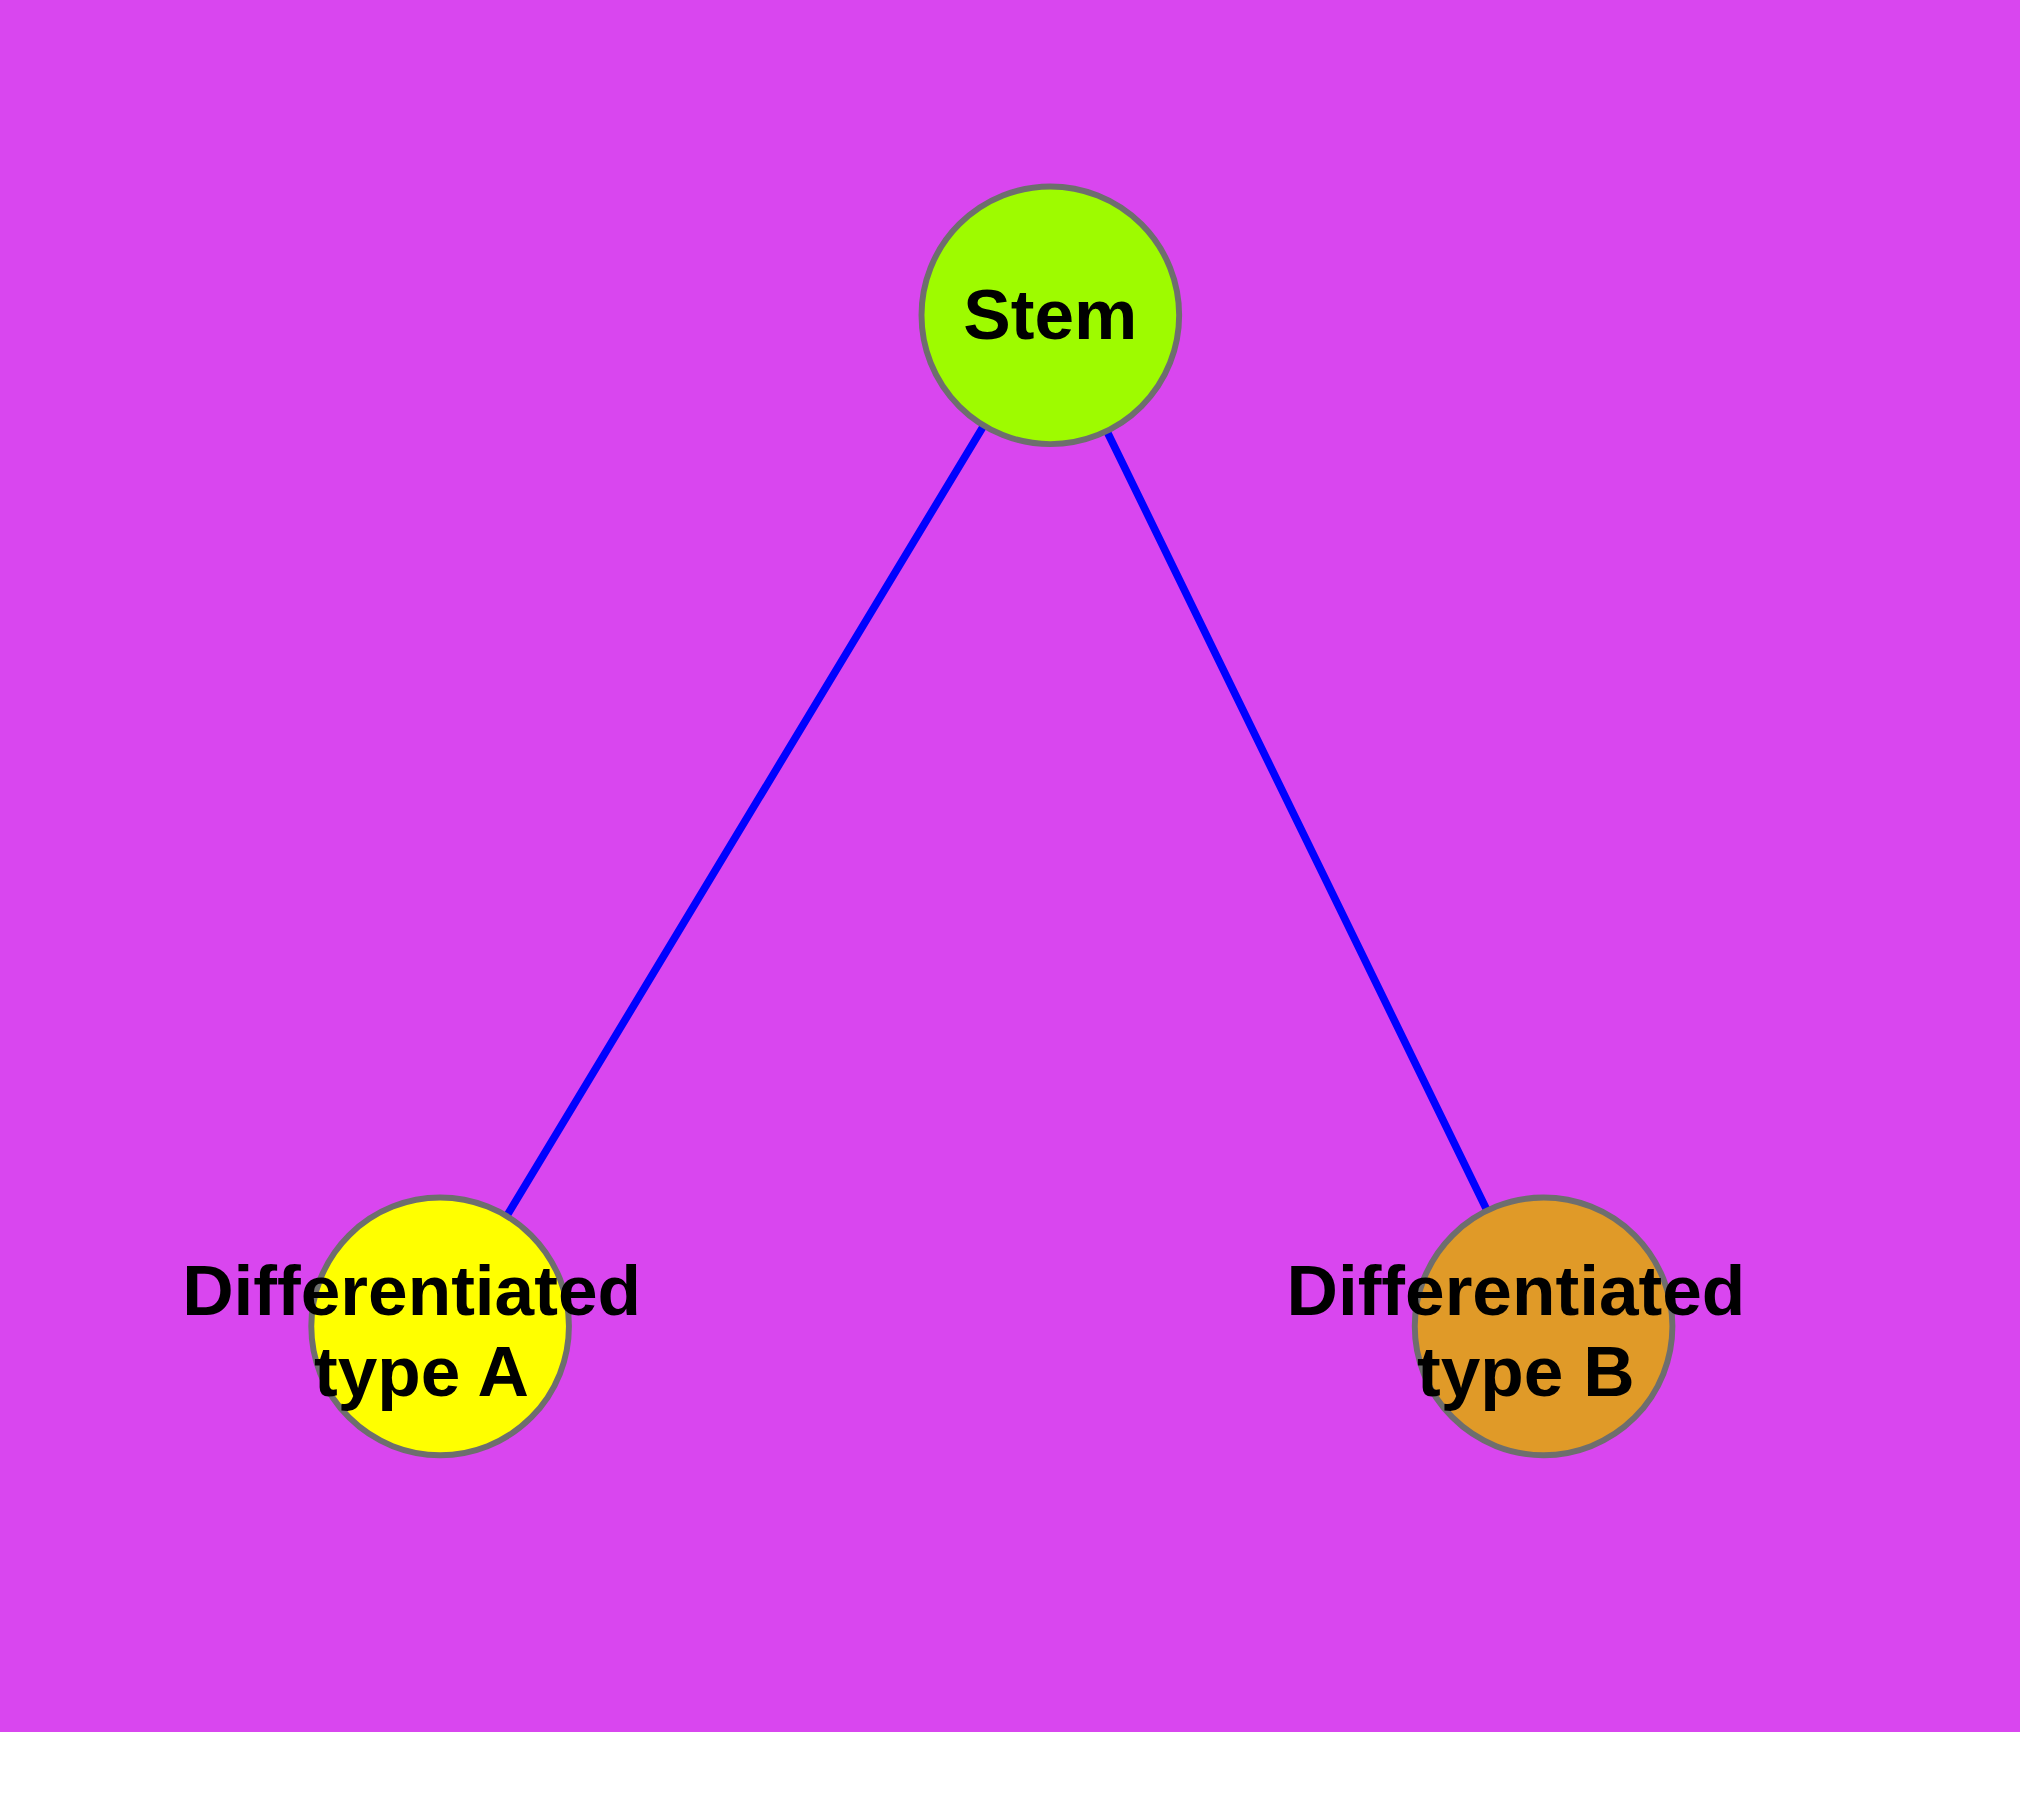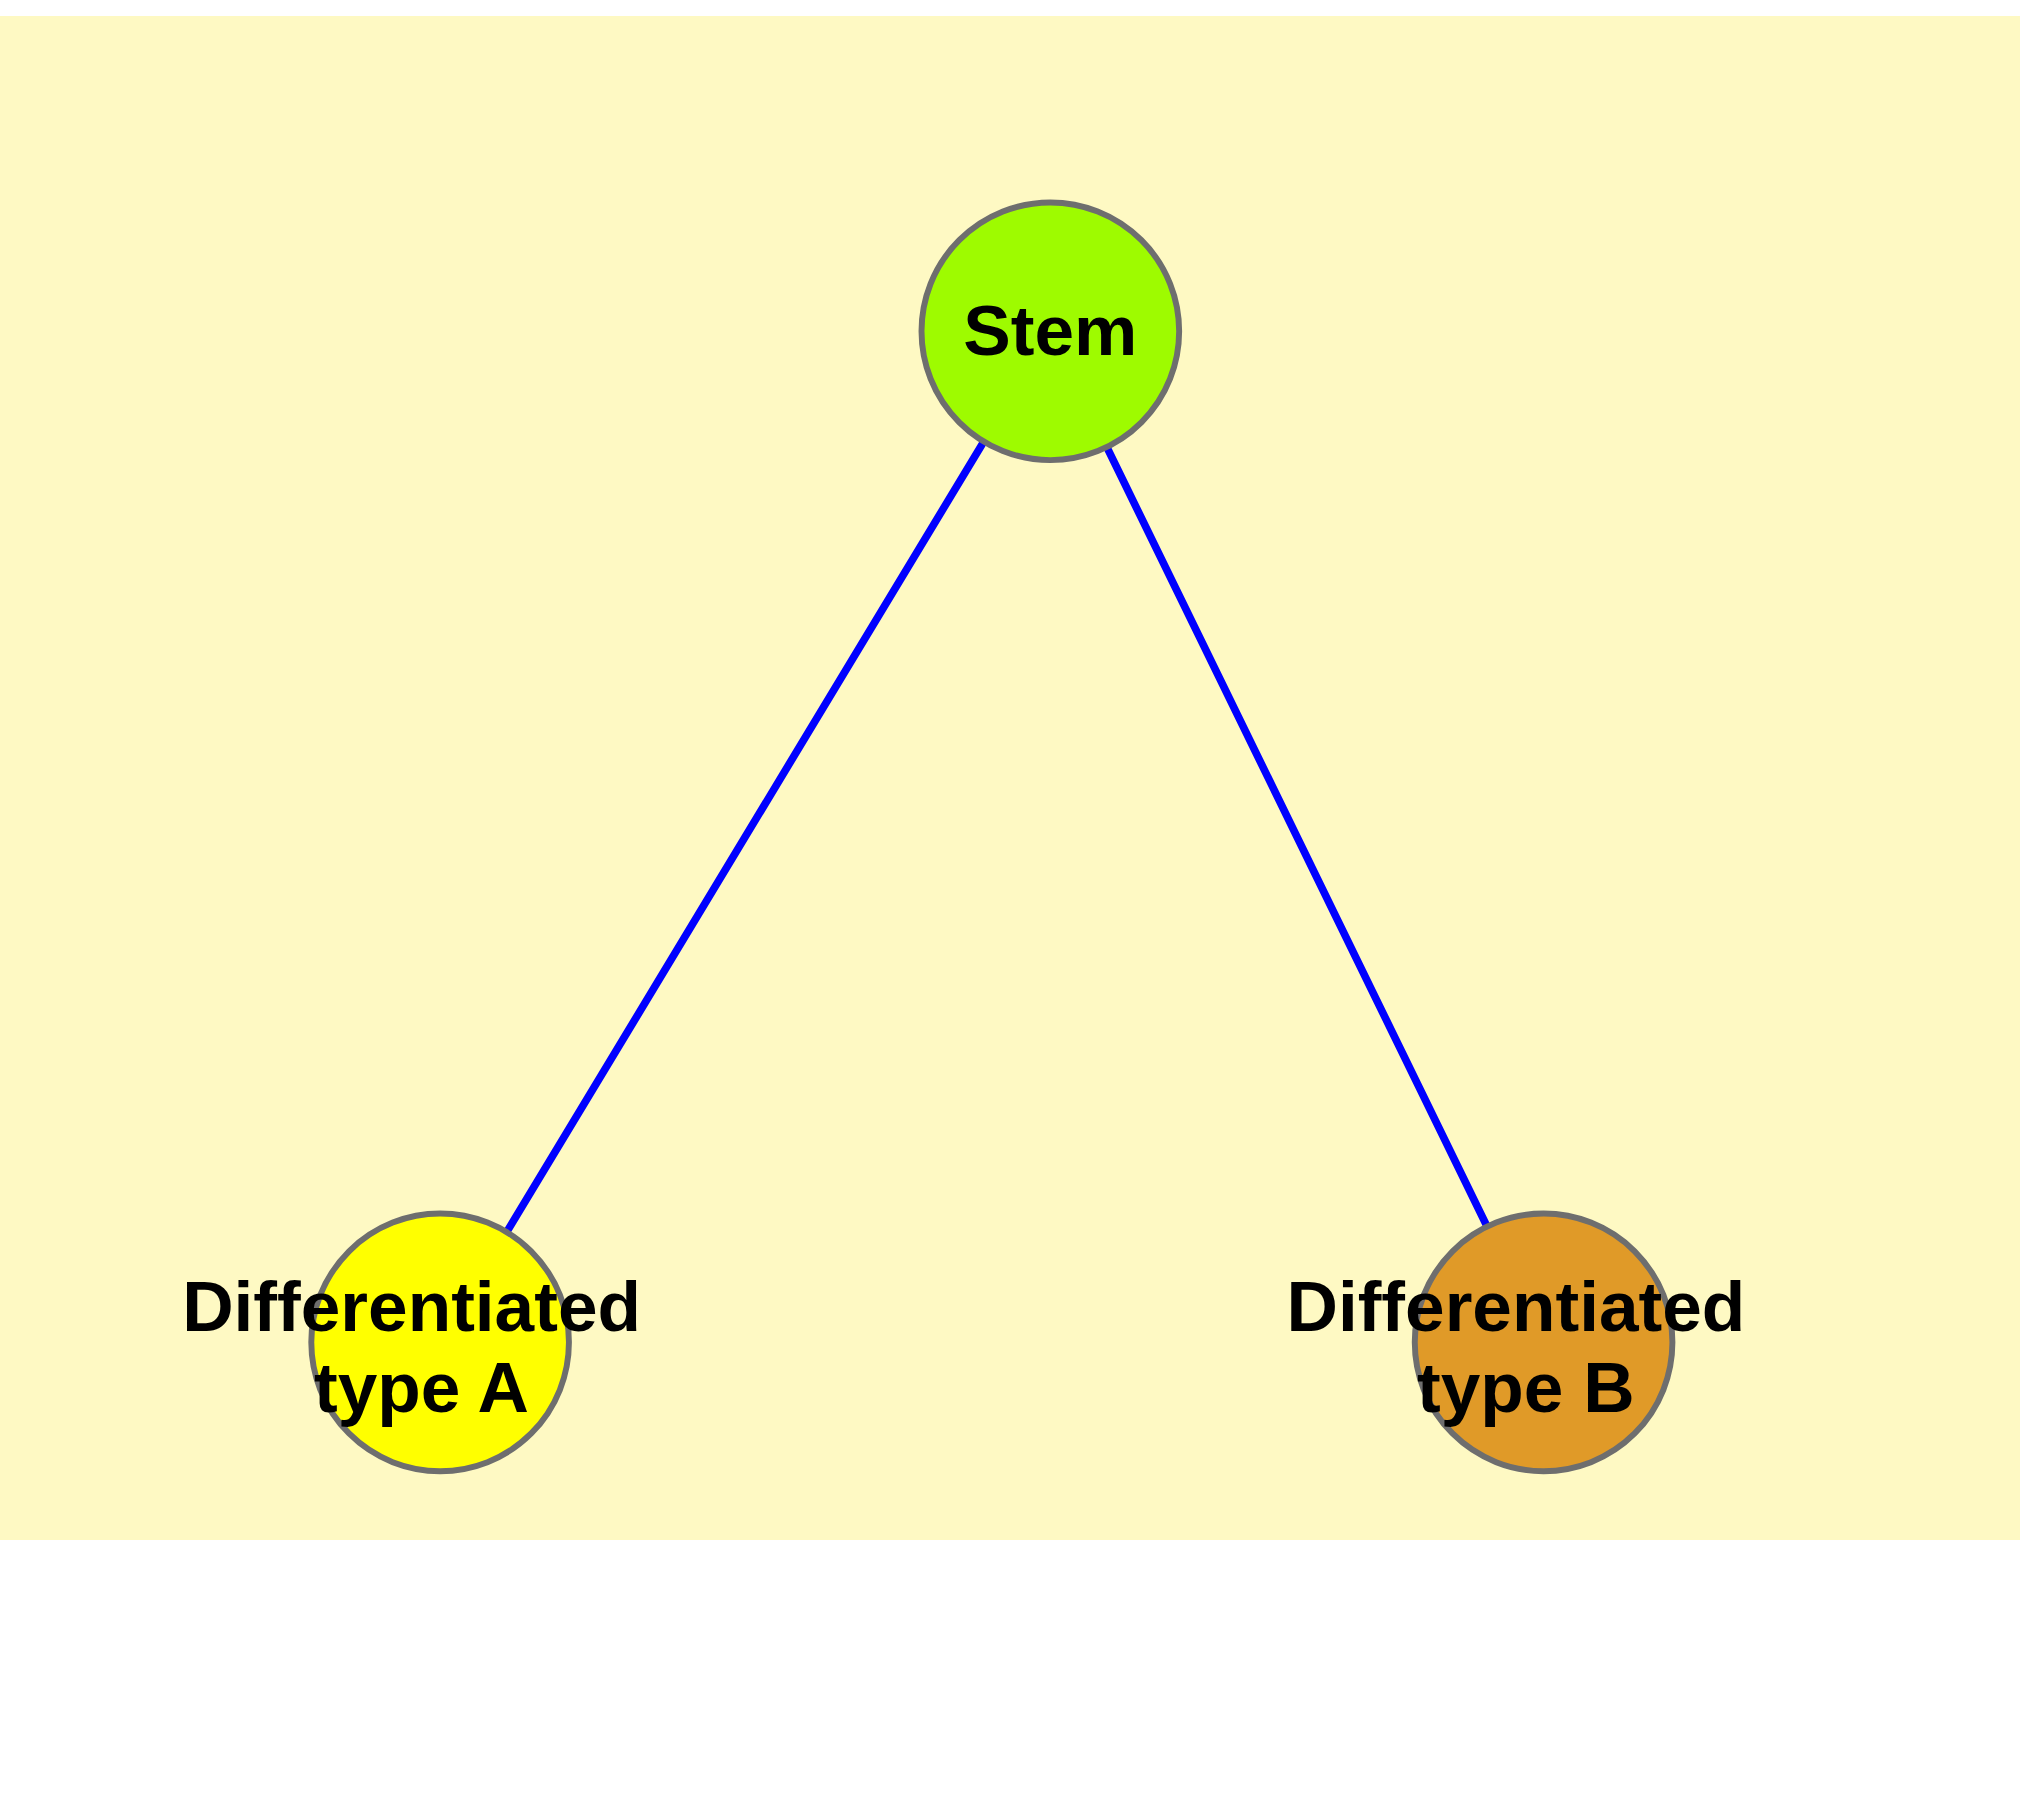--- a/index.html
+++ b/index.html
@@ -3,25 +3,24 @@
 <meta charset="utf-8">
 <style>
   html, body {
     margin: 0;
     padding: 0;
     background: #ffffff;
   }
   #canvas {
     position: relative;
     width: 2021px;
-    height: 1524px;
-    background: #fef9c3;
+    height: 1732px;
+    background: #d946ef;
     overflow: hidden;
     font-family: "Liberation Sans", sans-serif;
-    margin-top: 16px;
   }
   #graph-svg {
     position: absolute;
     left: 0;
     top: 0;
     width: 2021px;
     height: 1812px;
   }
   .node-label {
     font-family: "Liberation Sans", sans-serif;

